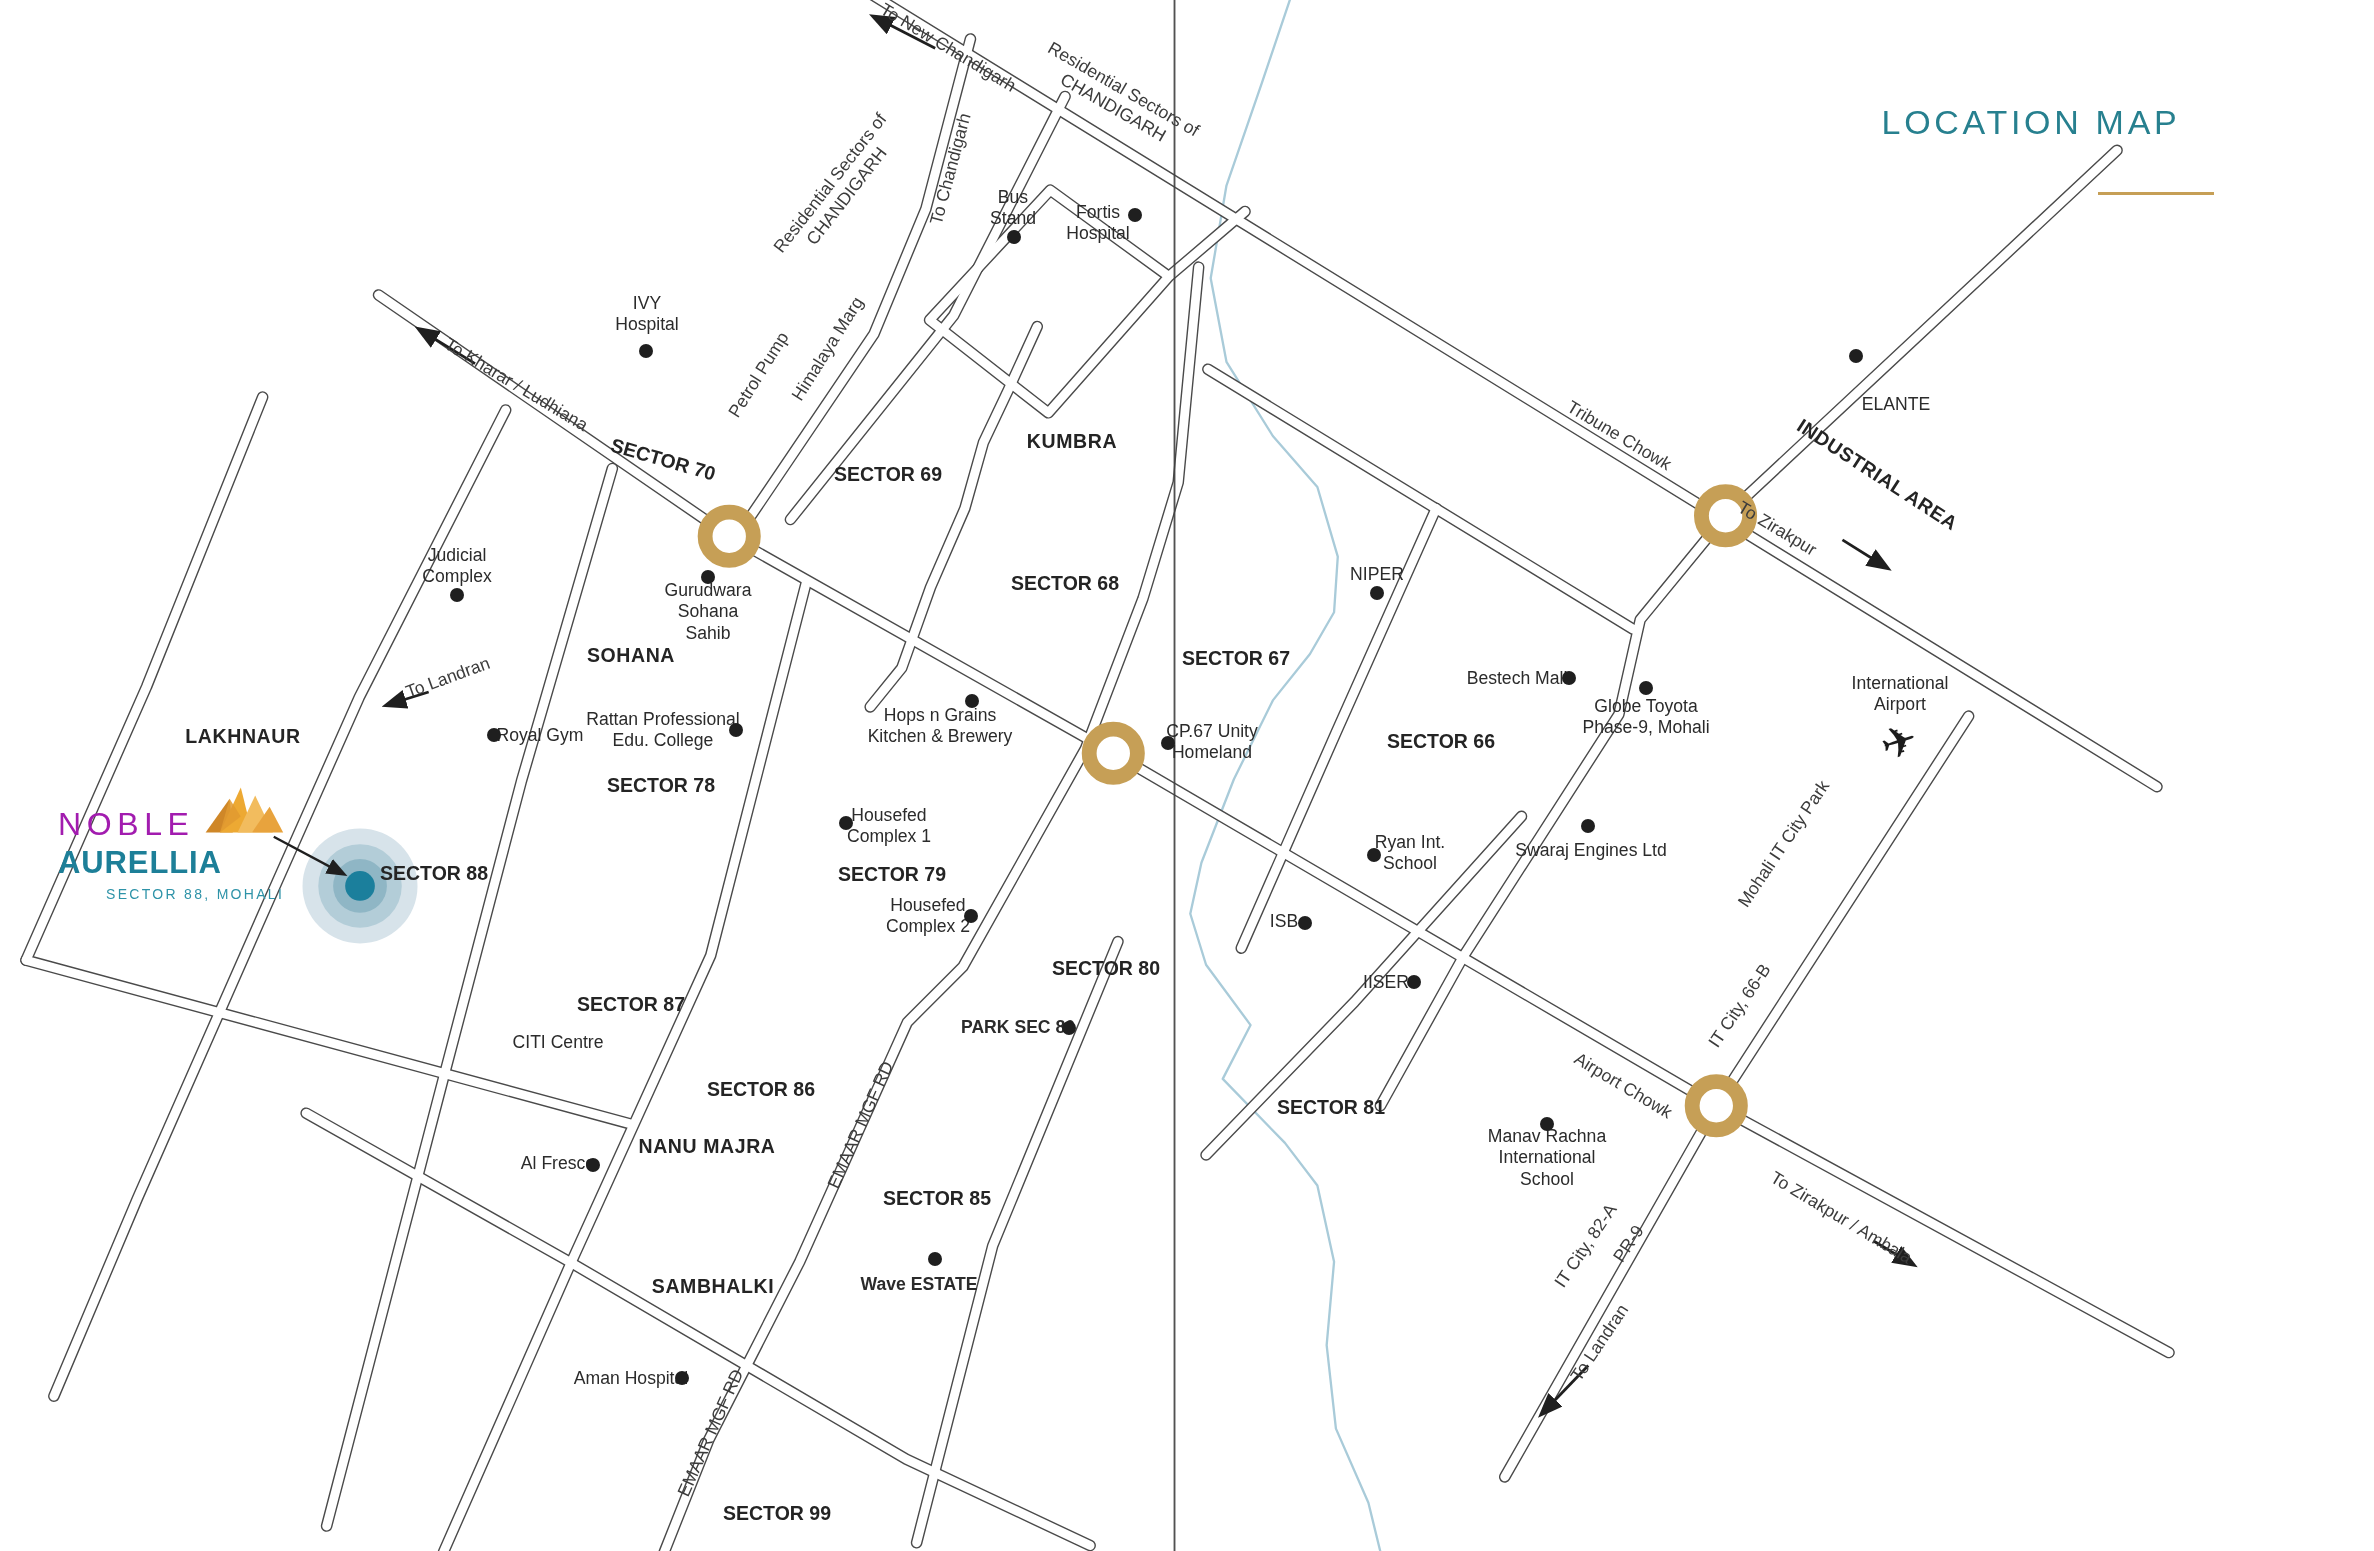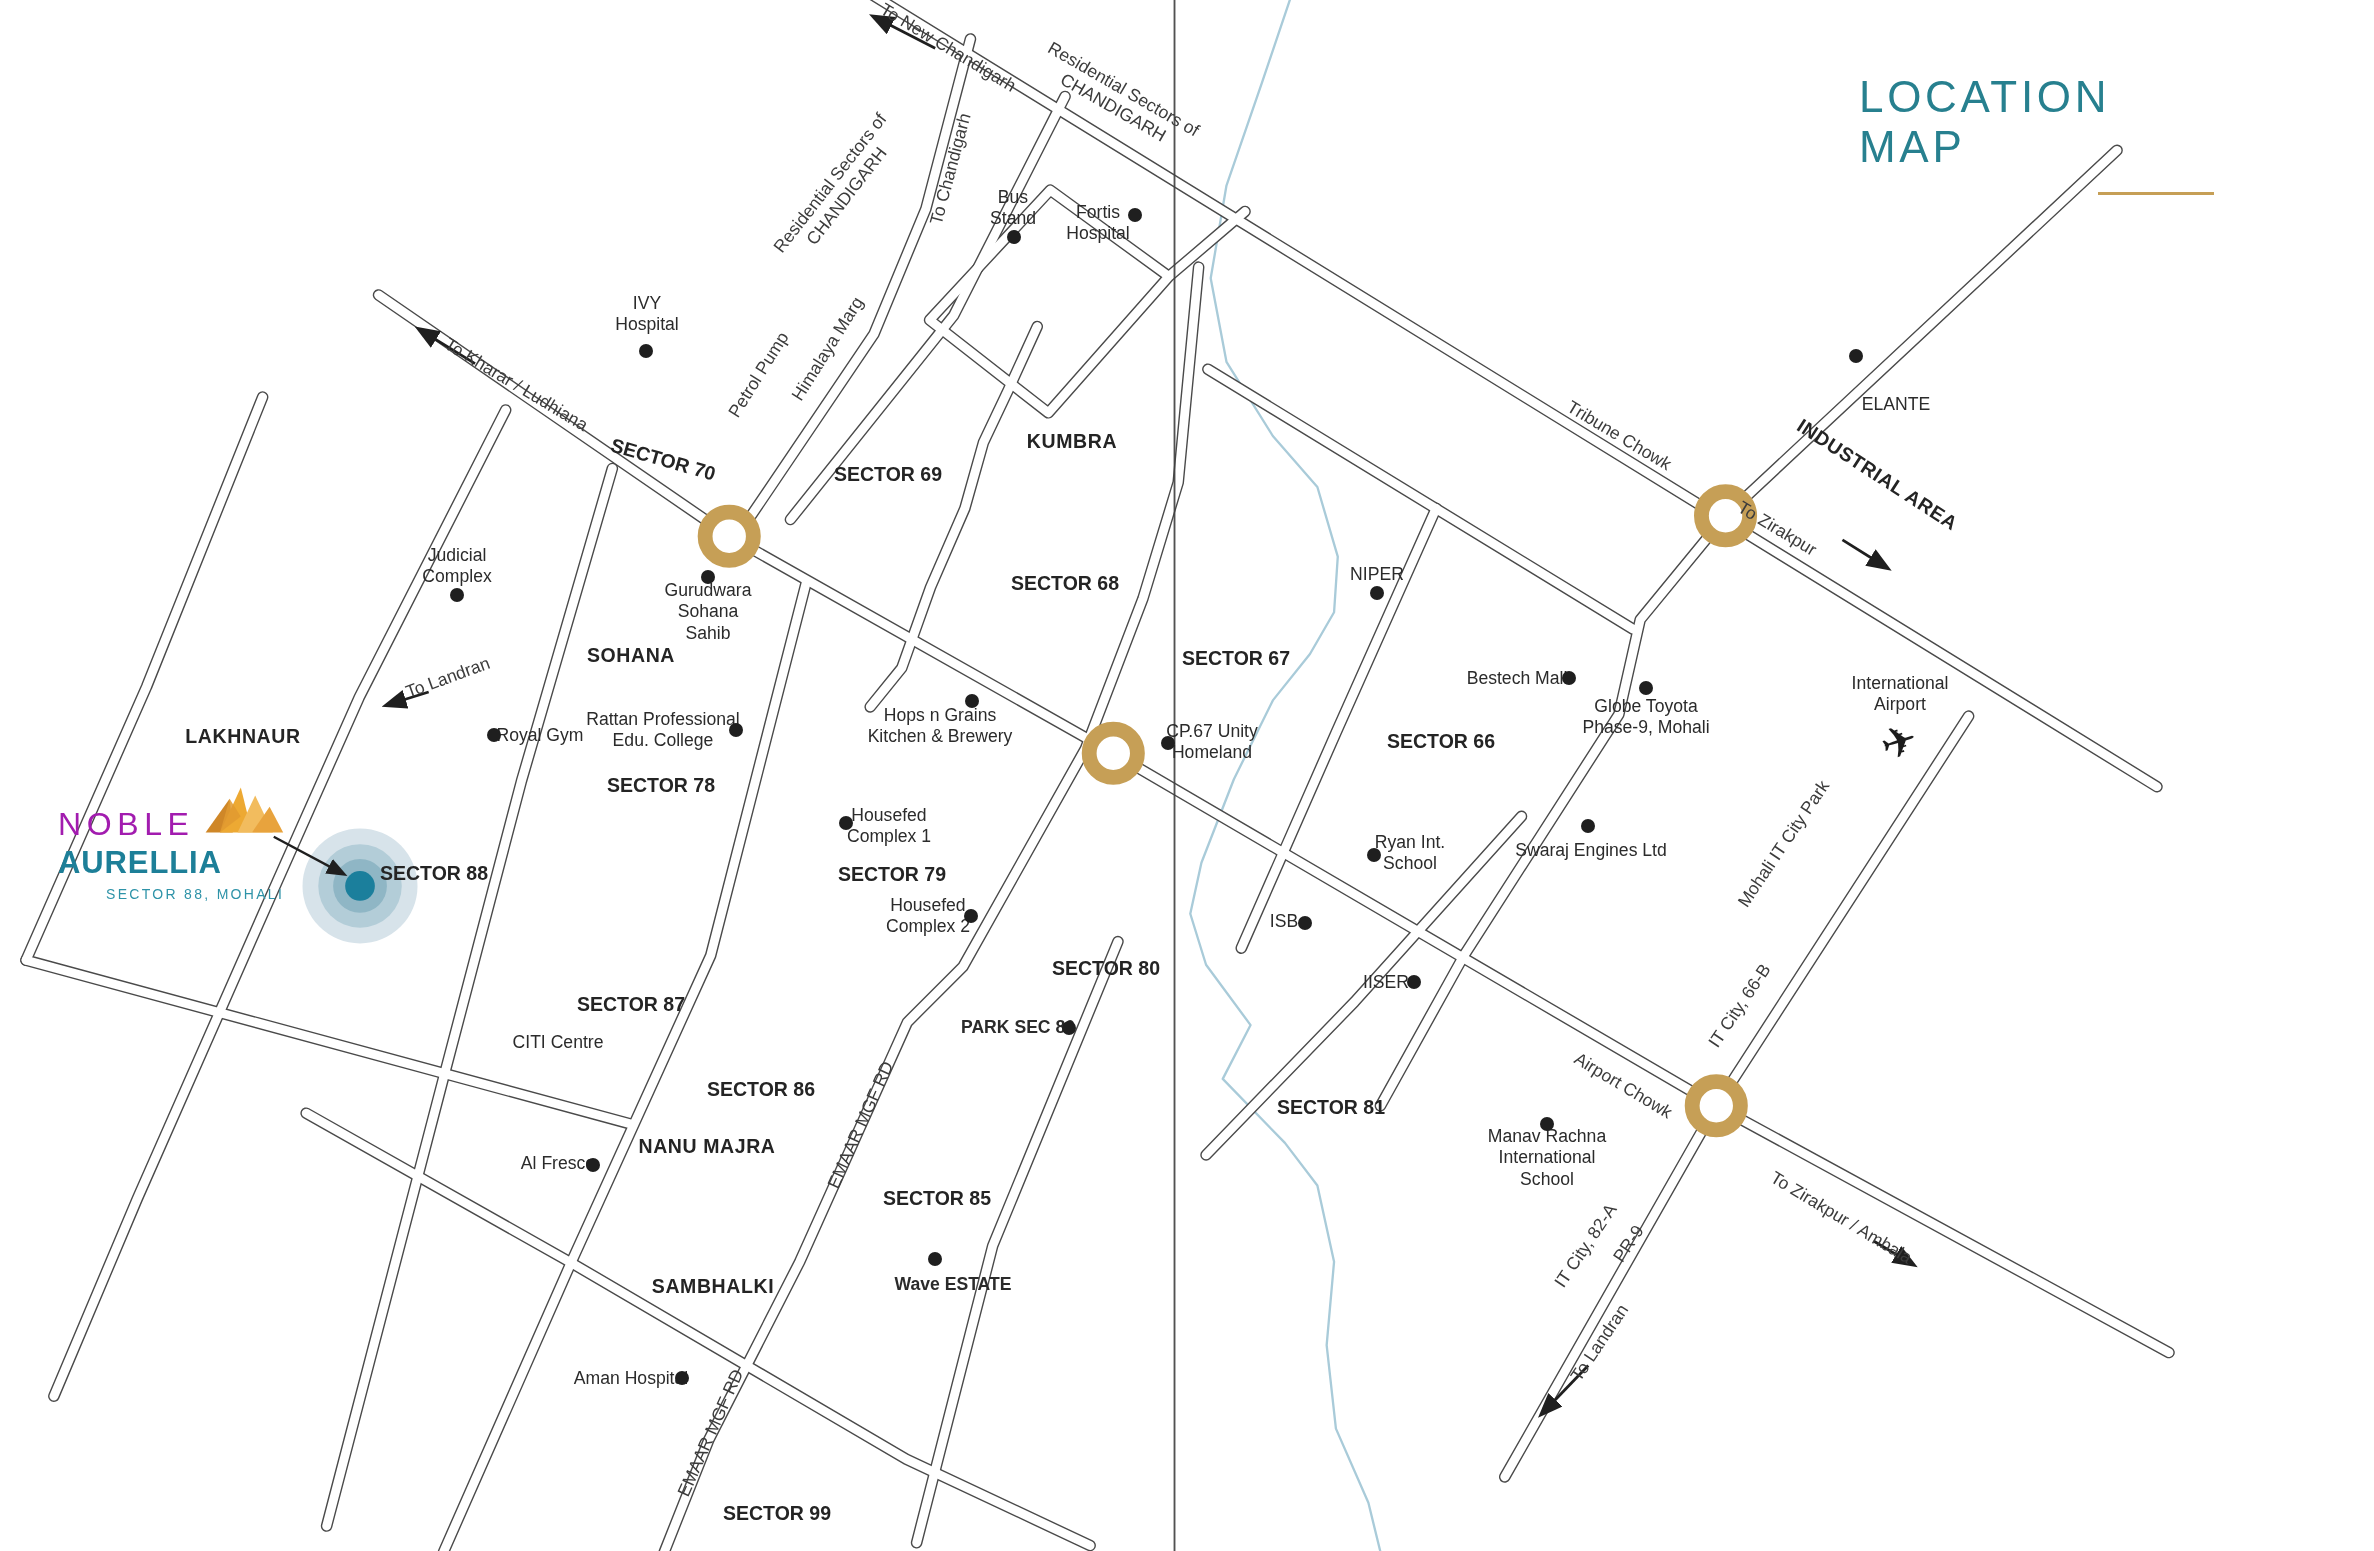--- a/index.html
+++ b/index.html
@@ -11,21 +11,21 @@
   .map-label{position:absolute;transform:translate(-50%,-50%) rotate(var(--r,0deg));
              white-space:pre;text-align:center;color:#2b2b2b;line-height:1.22;}
   .area-label{font-weight:bold;font-size:19.5px;letter-spacing:0.6px;color:#242424;}
   .sector-label{font-weight:bold;font-size:19.5px;color:#242424;}
   .poi-label{font-size:17.6px;color:#2b2b2b;}
   .poi-bold{font-weight:bold;}
   .road-label{font-size:17.6px;color:#3c3c3c;}
   .poi-dot{position:absolute;width:14px;height:14px;border-radius:50%;background:#1f1f1f;
            transform:translate(-50%,-50%);}
   #page-title{position:absolute;left:2031px;top:122px;transform:translate(-50%,-50%);
-              font-size:44px;letter-spacing:3.7px;font-weight:400;}
+              font-size:34px;letter-spacing:3.7px;font-weight:400;}
   #title-underline{position:absolute;height:2.8px;}
   #brand{position:absolute;left:58px;top:785px;width:306px;}
   #brand-top{display:flex;align-items:flex-end;gap:9.3px;}
   #brand-noble{font-size:32px;letter-spacing:5.6px;font-weight:500;}
   #brand-aurellia{font-size:31px;letter-spacing:0.9px;font-weight:bold;margin-top:1.9px;}
   #brand-tagline{font-size:14px;letter-spacing:2.3px;margin-top:5.6px;padding-left:48px;}
   #plane-icon{position:absolute;font-size:43px;color:#1c1c1c;
               transform:translate(-50%,-50%) rotate(-18deg);}
 </style>
 </head>
@@ -229,19 +229,19 @@
       <div class="poi-dot" style="left: 1069px; top: 1028px;"></div>
       <div class="map-label poi-label" style="left: 1547px; top: 1158px;">Manav Rachna
 International
 School</div>
       <div class="poi-dot" style="left: 1547px; top: 1124px;"></div>
       <div class="map-label poi-label" style="left: 558px; top: 1043px;">CITI Centre</div>
       <div class="map-label poi-label" style="left: 558px; top: 1164px;">Al Fresco</div>
       <div class="poi-dot" style="left: 593px; top: 1165px;"></div>
       <div class="map-label poi-label" style="left: 631px; top: 1379px;">Aman Hospital</div>
       <div class="poi-dot" style="left: 682px; top: 1378px;"></div>
-      <div class="map-label poi-label poi-bold" style="left: 953px; top: 1285px; text-align: center;">Wave ESTATE</div>
+      <div class="map-label poi-label poi-bold" style="left: 919px; top: 1285px; text-align: center;">Wave ESTATE</div>
       <div class="poi-dot" style="left: 935px; top: 1259px;"></div>
       <div class="map-label poi-label" style="left: 1900px; top: 694px;">International
 Airport</div>
     </div>
 </div>
 
 
 </body></html>

